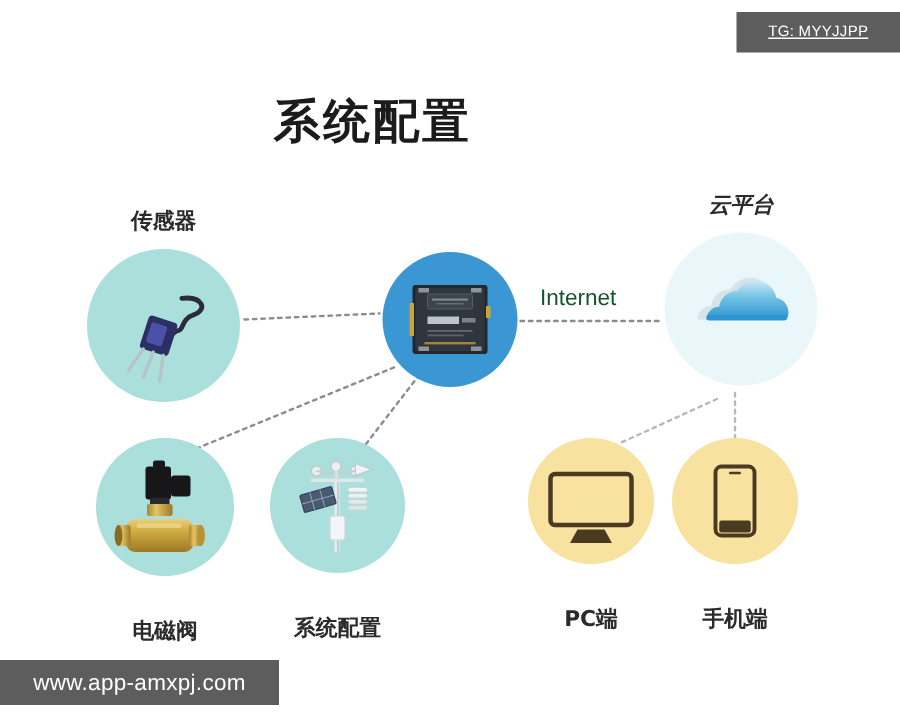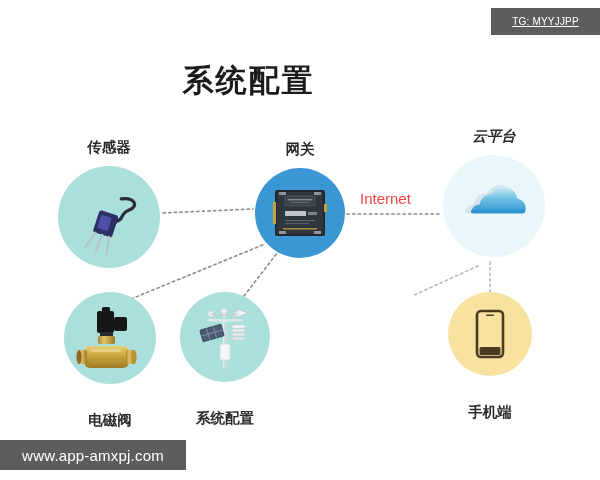--- a/index.html
+++ b/index.html
@@ -121,21 +121,21 @@
 
   #node-mobile      { left: 448px; top: 292px; text-decoration: underline; }
   #node-mobile .disc{ width: 84px; height: 84px; background: #f7e2a0; }
 
   
   #internet-label {
     position: absolute;
     left: 360px;
     top: 190px;
     font-size: 15px;
-    color: #ef4444;
+    color: #14532d;
     font-family: "Liberation Sans", sans-serif;
     white-space: nowrap;
   }
 </style>
 </head>
 <body>
 
 <div id="stage">
 
   <svg id="links" viewBox="0 0 600 480" width="600" height="480">
@@ -171,21 +171,20 @@
 
           <path d="M43 70 L38 87" stroke="#b9c2c8" stroke-width="2.2" stroke-linecap="round"></path>
           <path d="M50 70 L49 88" stroke="#b9c2c8" stroke-width="2.2" stroke-linecap="round"></path>
           <path d="M57 70 L60 87" stroke="#b9c2c8" stroke-width="2.2" stroke-linecap="round"></path>
         </g>
       </svg>
     </div>
   </div>
 
   <div class="node" id="node-gateway">
-    <div class="node-label label-above">网关</div>
     <div class="disc">
       <svg width="90" height="90" viewBox="0 0 90 90">
 
         <rect x="20" y="22" width="50" height="46" rx="2" fill="#23282e"></rect>
         <rect x="22" y="24" width="46" height="42" rx="1.5" fill="#30363d"></rect>
 
         <rect x="30" y="28" width="30" height="10" rx="1" fill="#3c444c" stroke="#596169" stroke-width="0.6"></rect>
         <rect x="33" y="31" width="24" height="1.4" fill="#9aa3ab" opacity="0.75"></rect>
         <rect x="36" y="34" width="18" height="1" fill="#808a92" opacity="0.6"></rect>
 
@@ -295,20 +294,29 @@
           <path d="M21 41 L43 41" stroke="#8fa1b6" stroke-width="0.7"></path>
         </g>
 
         <rect x="40" y="52" width="10" height="16" rx="1.6" fill="#f2f6f7" stroke="#cdd7da" stroke-width="0.8"></rect>
 
         <path d="M44 76 L44.8 84 L45.6 76 z" fill="#c8d3d7"></path>
       </svg>
     </div>
   </div>
 
+  <div class="node" id="node-pc">
+    <div class="node-label label-below">PC端</div>
+    <div class="disc">
+      <svg width="84" height="84" viewBox="0 0 84 84">
+        <rect x="15" y="24" width="54" height="34" rx="3" fill="none" stroke="#4a3a22" stroke-width="3"></rect>
+        <path d="M33 61 L51 61 L56 70 L28 70 z" fill="#4a3a22"></path>
+      </svg>
+    </div>
+  </div>
 
   <div class="node" id="node-mobile">
     <div class="node-label label-below">手机端</div>
     <div class="disc">
       <svg width="84" height="84" viewBox="0 0 84 84">
         <rect x="29" y="19" width="26" height="46" rx="4" fill="none" stroke="#4a3a22" stroke-width="2.6"></rect>
         <rect x="31.5" y="55" width="21" height="8" rx="1.5" fill="#4a3a22"></rect>
         <rect x="38" y="22.5" width="8" height="1.6" rx="0.8" fill="#4a3a22"></rect>
       </svg>
     </div>

